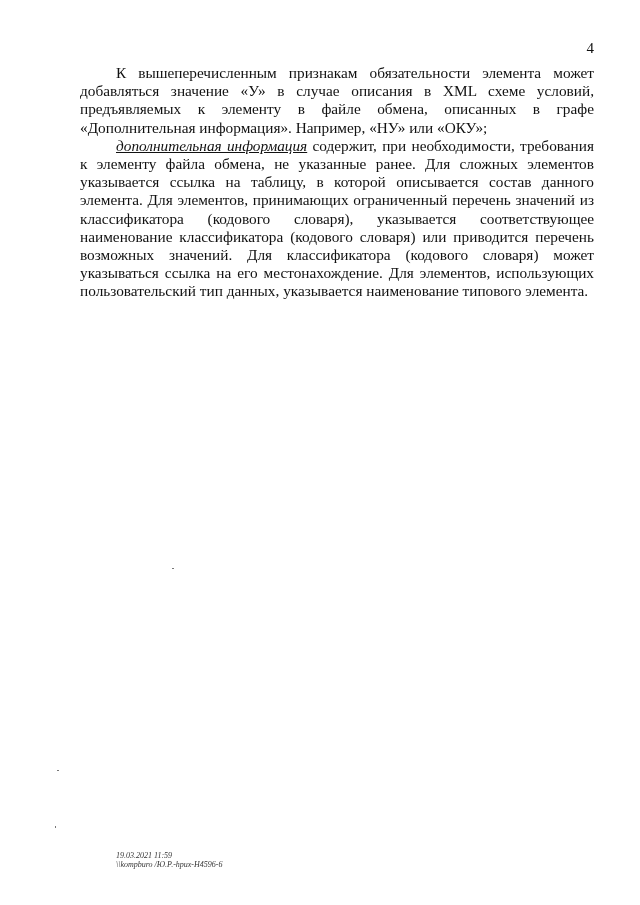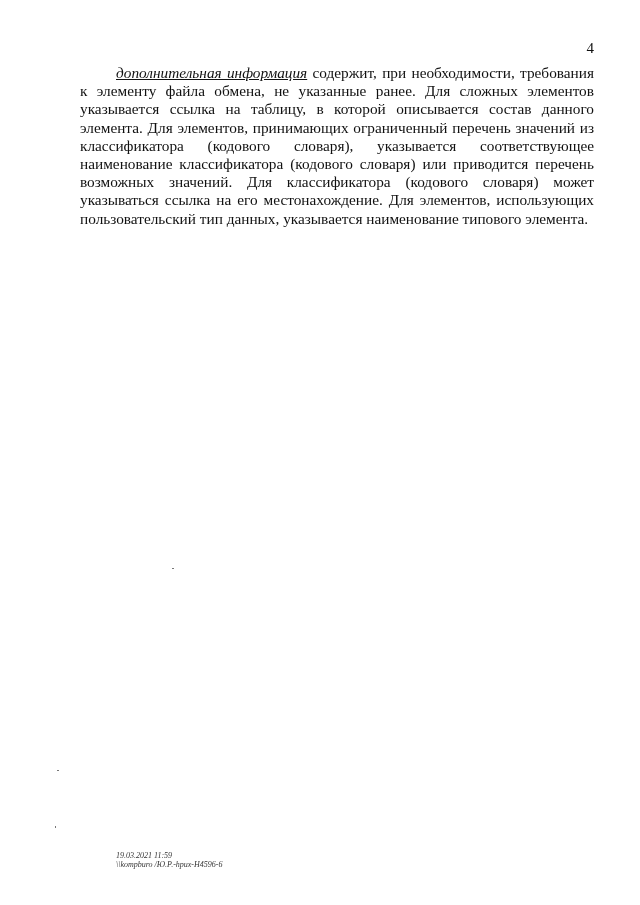--- a/index.html
+++ b/index.html
@@ -14,20 +14,23 @@
             font-style: italic; color: #333; }
   .speck { position: absolute; width: 2px; height: 1px; background: #777; }
 </style>
 </head>
 <body>
 
 <div class="page-number">4</div>
 
 <div class="body-text">
   <p>
+    <span>К вышеперечисленным признакам обязательности элемента может добавляться значение «У» в случае описания в XML схеме условий, предъявляемых к элементу в файле обмена, описанных в графе «Дополнительная информация». Например, «НУ» или «ОКУ»;</span>
+  </p>
+  <p>
     <em>дополнительная информация</em><span> содержит, при необходимости, требования к элементу файла обмена, не указанные ранее. Для сложных элементов указывается ссылка на таблицу, в которой описывается состав данного элемента. Для элементов, принимающих ограниченный перечень значений из классификатора (кодового словаря), указывается соответствующее наименование классификатора (кодового словаря) или приводится перечень возможных значений. Для классификатора (кодового словаря) может указываться ссылка на его местонахождение. Для элементов, использующих пользовательский тип данных, указывается наименование типового элемента.</span>
   </p>
 </div>
 
 <div class="speck" style="left:172px;top:568px;"></div>
 <div class="speck" style="left:57px;top:770px;"></div>
 <div class="speck" style="left:55px;top:826px;width:1px;height:2px;"></div>
 
 <div class="footer">
   <div>19.03.2021 11:59</div>

